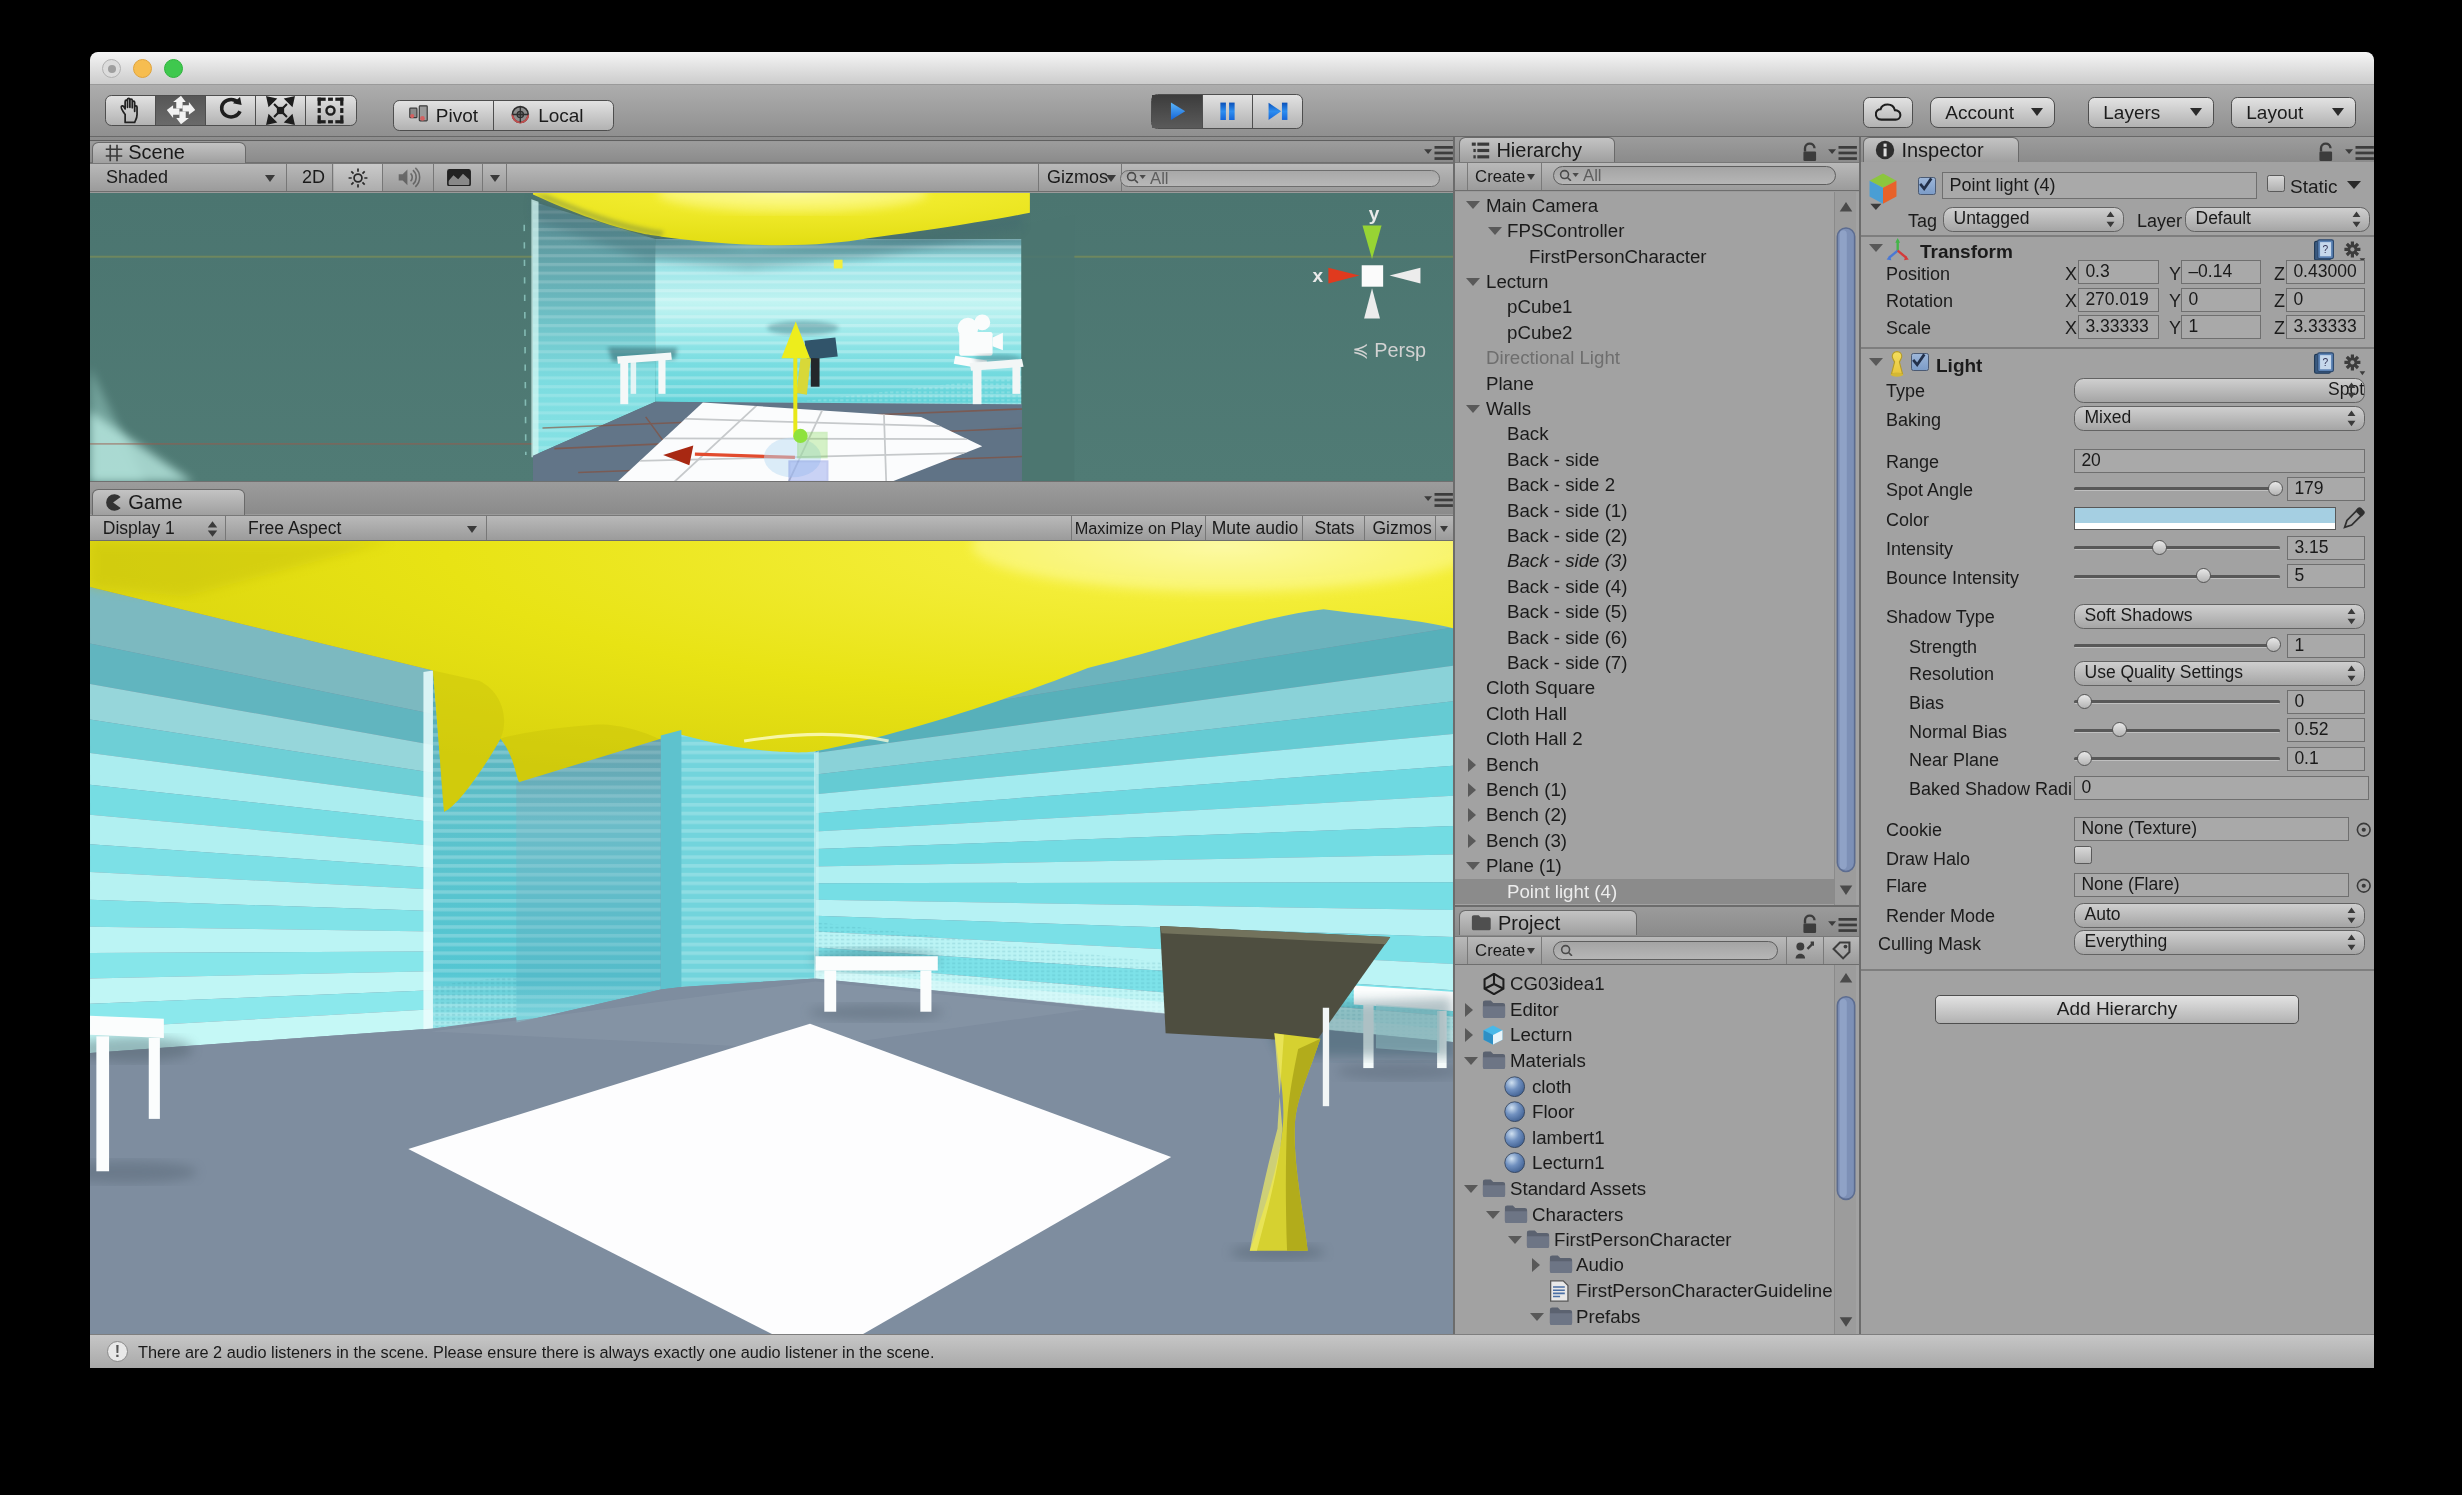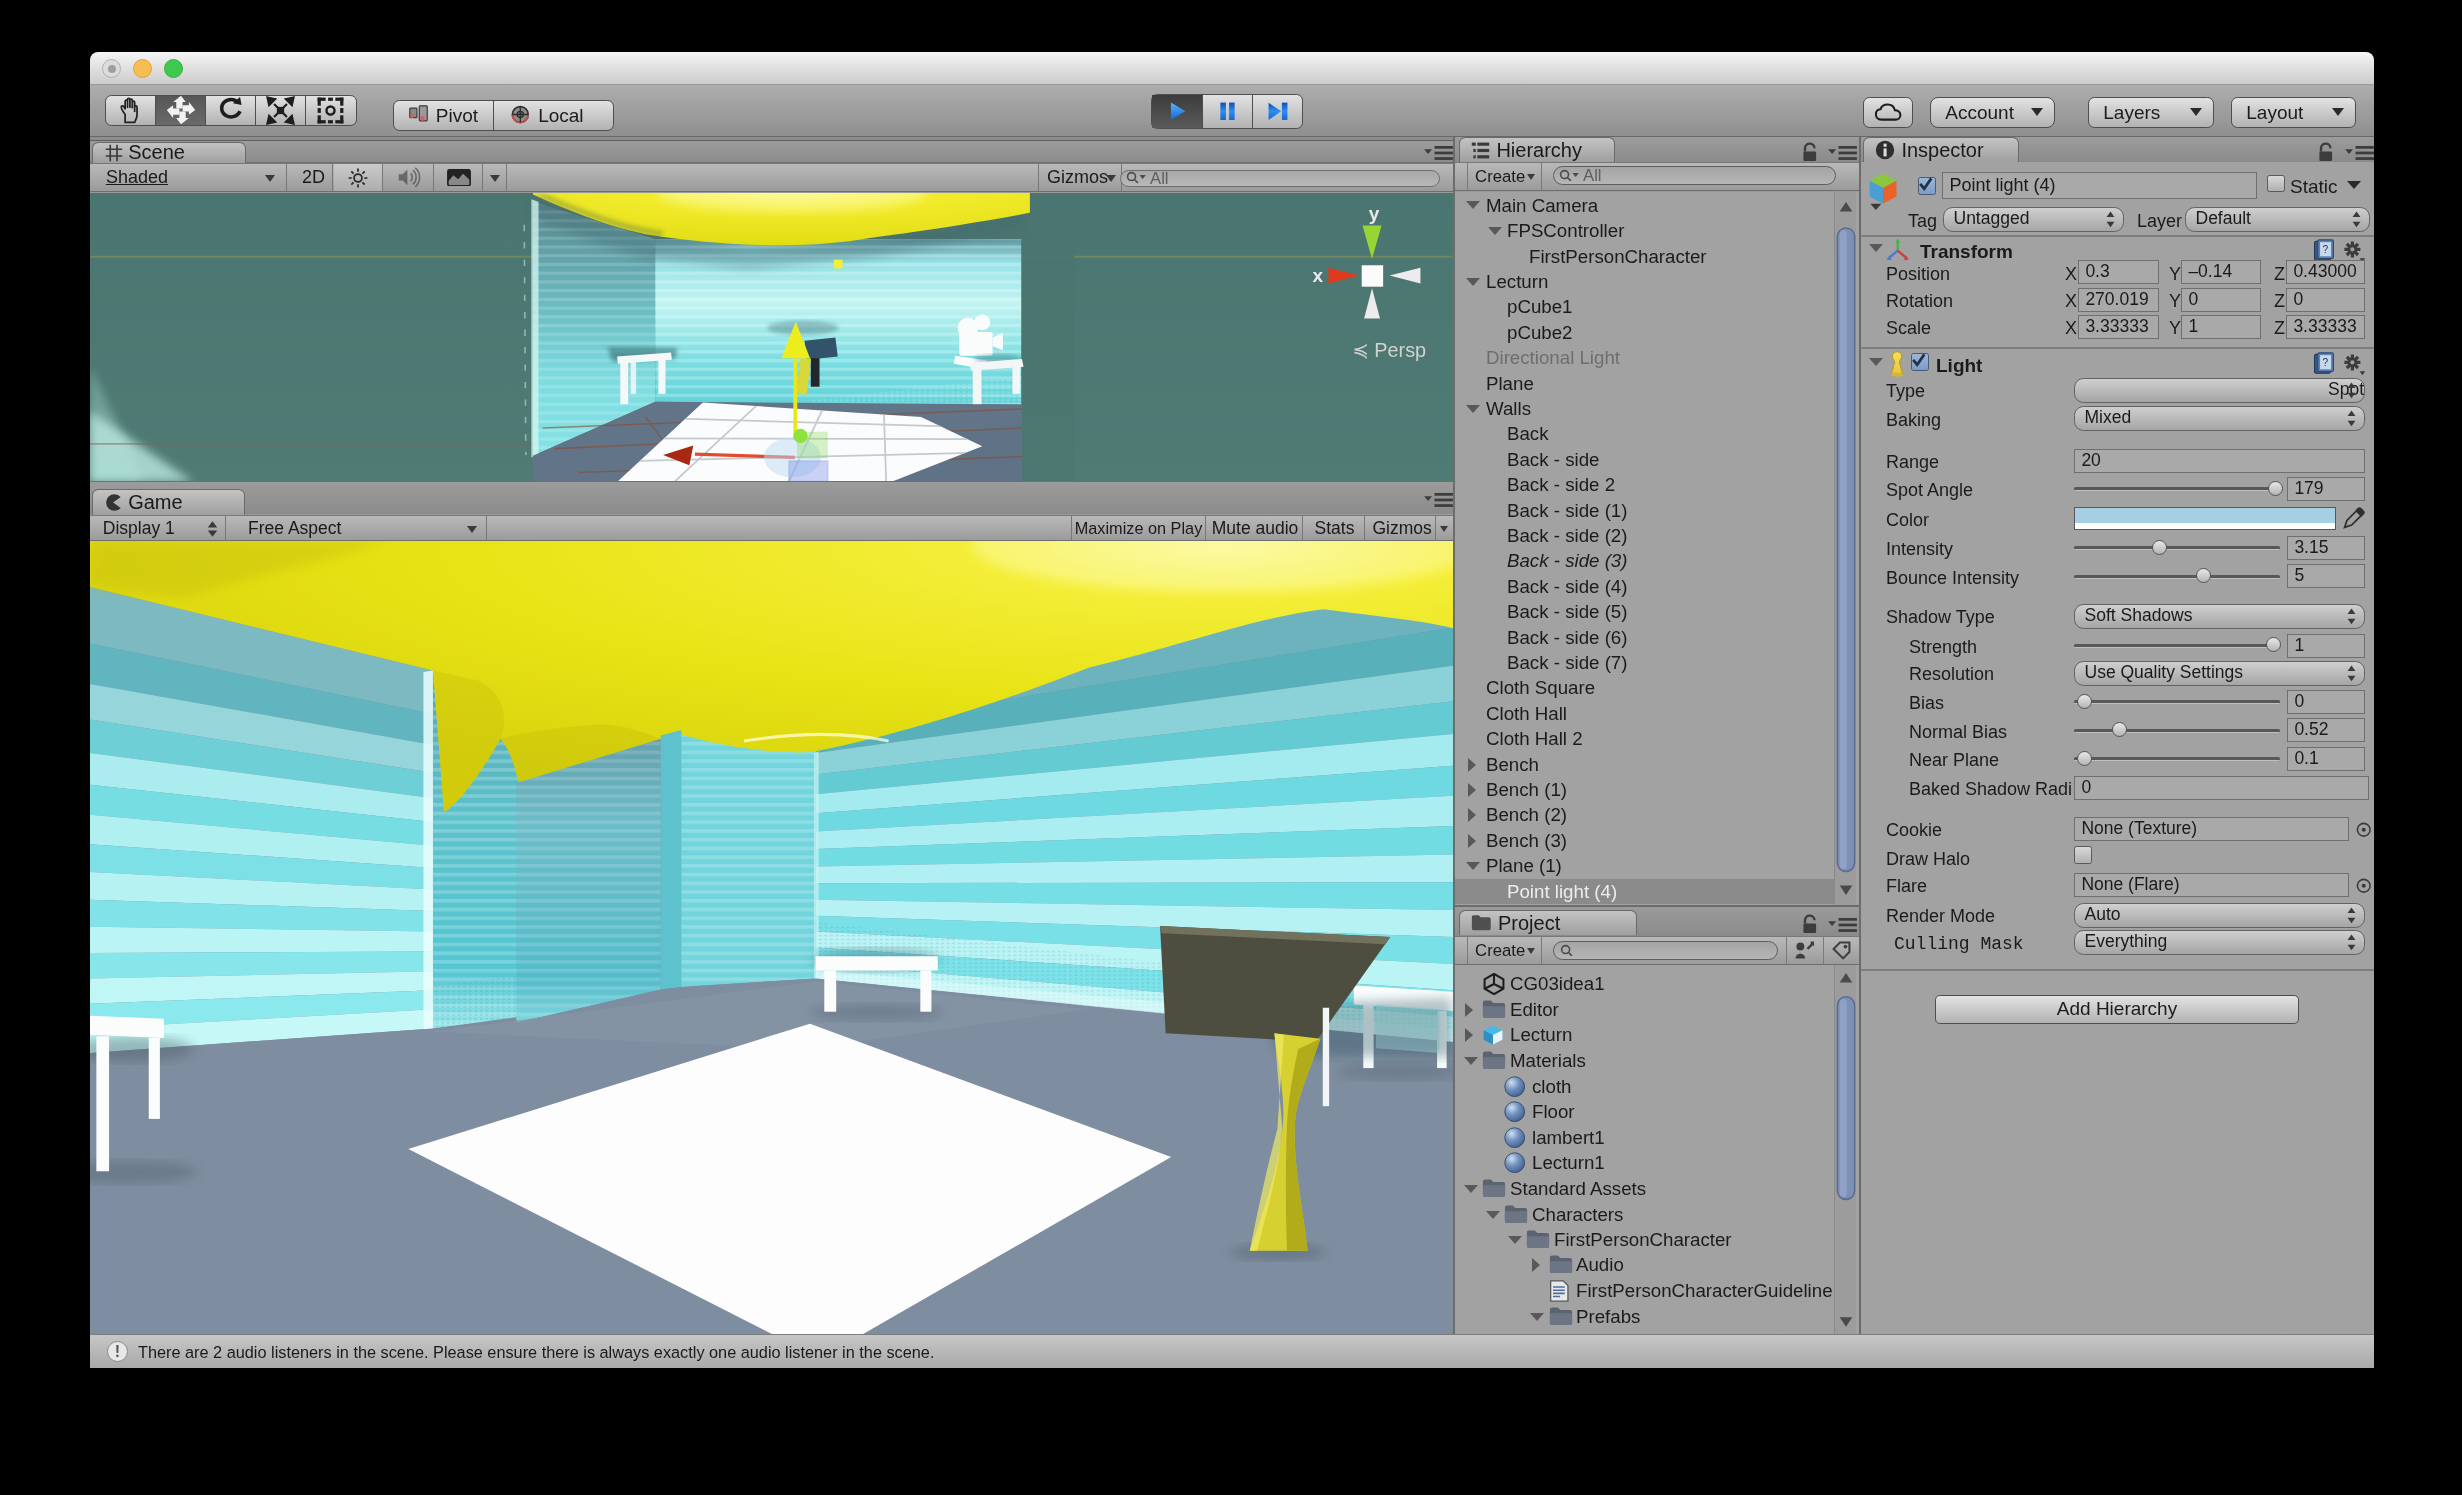--- a/index.html
+++ b/index.html
@@ -184,21 +184,21 @@
   <div class="tabstrip" style="left:0;top:90px;width:1363px;height:21.4px;border-bottom:0.8px solid #707070;"></div>
   <div class="tab" style="left:1.6px;top:90px;width:154px;height:20.6px;">
       <svg width="18" height="18" viewBox="0 0 24 24" style="margin-left:12px;">
         <g stroke="#3a3a3a" stroke-width="2.2" fill="none">
           <path d="M7 1 V23 M16 1 V23 M1 7 H23 M1 16 H23"></path>
         </g>
       </svg>
       <span style="margin-left:5.6px;">Scene</span>
     </div>
   <div class="ptoolbar" id="scenebar" style="left:0;top:111px;width:1363px;height:29px;">
-    <div style="position:absolute;left:2.4px;top:0;width:195px;height:100%;border-right:1.6px solid #777;font-size:18px;color:#1a1a1a;line-height:27px;text-decoration:underline;"><span style="margin-left:13.5px;">Shaded</span>
+    <div style="position:absolute;left:2.4px;top:0;width:195px;height:100%;border-right:1.6px solid #777;font-size:18px;color:#1a1a1a;line-height:27px;"><span style="margin-left:13.5px;">Shaded</span>
       <span style="position:absolute;right:11px;top:11px;width:0;height:0;border-left:5.6px solid transparent;border-right:5.6px solid transparent;border-top:7.1px solid #3a3a3a;"></span></div>
     <div style="position:absolute;left:205px;top:0;width:38px;height:100%;border-right:1.6px solid #777;font-size:18px;color:#1a1a1a;line-height:27px;text-align:center;">2D</div>
     <div style="position:absolute;left:244px;top:0;width:49px;height:100%;border-right:1.6px solid #777;background:linear-gradient(#cacaca,#adadad);display:flex;align-items:center;justify-content:center;">
       <svg width="22" height="22" viewBox="0 0 28 28">
           <g stroke="#2a2a2a" stroke-width="2.2" fill="none">
             <circle cx="14" cy="14" r="5"></circle>
             <path d="M14 2 V6 M14 22 V26 M2 14 H6 M22 14 H26 M5.5 5.5 L8.3 8.3 M19.7 19.7 L22.5 22.5 M22.5 5.5 L19.7 8.3 M8.3 19.7 L5.5 22.5"></path>
           </g>
         </svg>
     </div>
@@ -1019,21 +1019,21 @@
   <div class="ilabel" style="left:26px;top:714px;">Flare</div>
       <div class="ifield" style="left:214px;top:711px;width:275px;height:24px;line-height:21.4px;">None (Flare)</div>
 <svg width="17.5" height="17.5" style="position:absolute;left:495px;top:715px;" viewBox="0 0 22 22">
         <circle cx="11" cy="11" r="8" fill="none" stroke="#3a3a3a" stroke-width="2"></circle>
         <circle cx="11" cy="11" r="2.6" fill="#3a3a3a"></circle>
       </svg>
   <div class="ilabel" style="left:26px;top:744px;">Render Mode</div>
 <div class="idrop" style="left:214px;top:741px;width:291px;height:24.6px;">Auto<svg class="updown" width="11" height="16.7" viewBox="0 0 14 20" style="top:3.2px;">
           <path d="M7 0 L12 7 H2 Z M7 20 L12 13 H2 Z" fill="#3a3a3a"></path>
         </svg></div>
-  <div class="ilabel" style="left:34px;top:772px;font-family:Liberation Mono, monospace;">Culling Mask</div>
+  <div class="ilabel" style="left:18px;top:772px;">Culling Mask</div>
 <div class="idrop" style="left:214px;top:768px;width:291px;height:24.6px;">Everything<svg class="updown" width="11" height="16.7" viewBox="0 0 14 20" style="top:3.2px;">
           <path d="M7 0 L12 7 H2 Z M7 20 L12 13 H2 Z" fill="#3a3a3a"></path>
         </svg></div>
   <div style="position:absolute;left:0;top:807px;width:514px;height:1.6px;background:#7e7e7e;"></div>
   <div class="btn" style="left:75px;top:833px;width:364px;height:29px;border-radius:4.8px;text-align:center;line-height:26px;"><span class="btntext">Add Hierarchy</span></div>
   </div>
   <svg width="29" height="16" style="position:absolute;left:1334px;top:94px;" viewBox="0 0 36 20">
       <path d="M0 4 L10 4 L5 10 Z" fill="#3c3c3c"></path>
       <rect x="13" y="0" width="23" height="3.4" fill="#3c3c3c"></rect>
       <rect x="13" y="7" width="23" height="3.4" fill="#3c3c3c"></rect>

